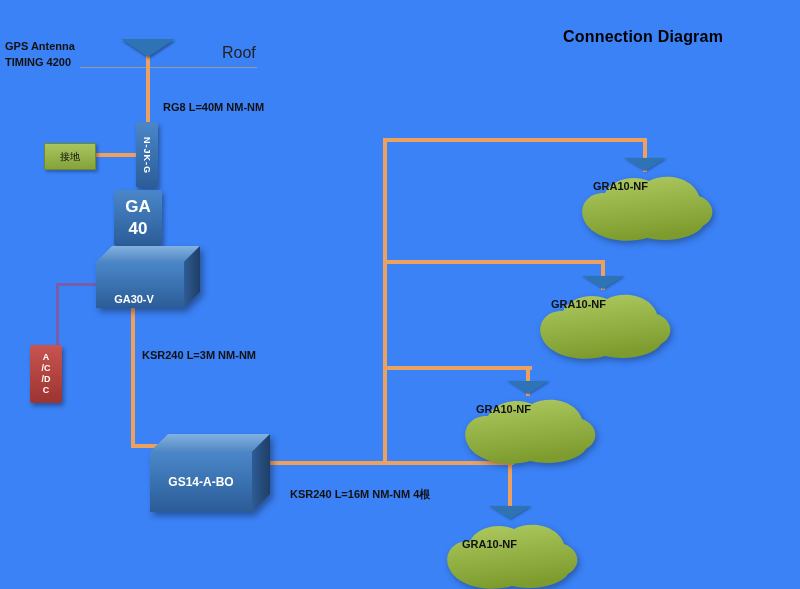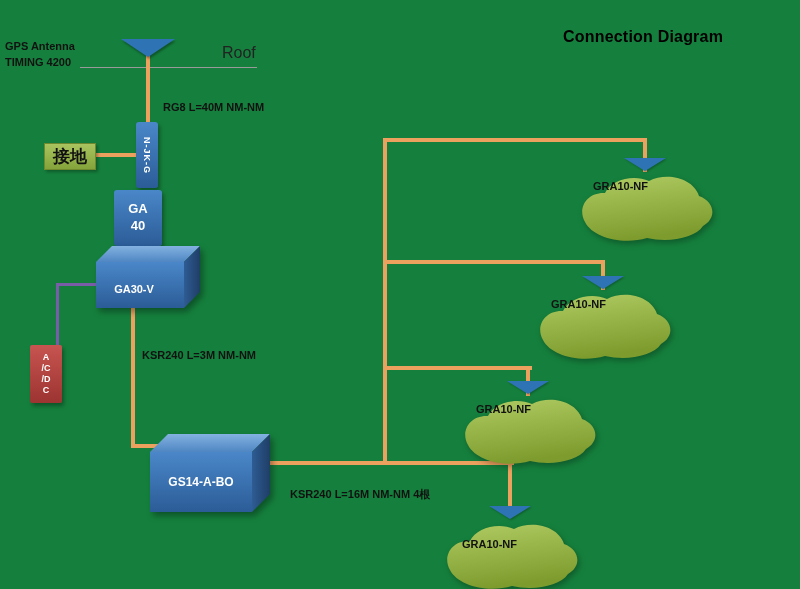--- a/index.html
+++ b/index.html
@@ -1,17 +1,17 @@
 <!DOCTYPE html>
 <html style="--cable-orange: #EDA15F; --cable-purple: #7A5DA8; --box-blue: #3E79B9; --box-green: #9ABB4F; --box-red: #BE4B47; --blob-green: #8FAE3C; --antenna-blue: #2E74B5;"><head>
 <meta charset="utf-8">
 <style>
   html,body { margin:0; padding:0; background:#fff; }
   .canvas {
-    position:relative; width:800px; height:589px; background:#15803d;
+    position:relative; width:800px; height:589px; background:#3b82f6;
     font-family:"Liberation Sans", sans-serif; overflow:hidden;
   }
   .cable-o { position:absolute; background:var(--cable-orange,#EDA15F); }
   .cable-p { position:absolute; background:var(--cable-purple,#7A5DA8); }
   .lbl { position:absolute; font-weight:bold; font-size:11px; color:#111; white-space:nowrap; }
   .lbl-normal { position:absolute; font-weight:normal; font-size:16px; color:#222; white-space:nowrap; }
   .title { position:absolute; font-size:16px; font-weight:bold; color:#000; letter-spacing:0.2px; }
   .roofline { position:absolute; height:1px; background:#9a9a9a; }
   .tri-down {
     position:absolute; width:0; height:0;
@@ -31,21 +31,21 @@
     border-radius:3px; color:#fff; font-weight:bold;
     box-shadow:2px 3px 4px rgba(0,0,0,0.35);
     display:flex; align-items:center; justify-content:center; text-align:center;
   }
   .vtext {
     writing-mode:vertical-rl; font-size:9px; letter-spacing:1px;
   }
   .greenbox {
     position:absolute;
     background:linear-gradient(180deg,#A9C45F 0%,#84A33A 100%);
-    border:1px solid #6f8a2e; color:#111; font-weight:bold; font-size:17px;
+    border:1px solid #6f8a2e; color:#111; font-weight:normal; font-size:10px;
     box-shadow:2px 2px 3px rgba(0,0,0,0.3);
     display:flex; align-items:center; justify-content:center;
   }
   .redbox {
     position:absolute;
     background:linear-gradient(180deg,#C75450 0%,#9C3431 100%);
     border-radius:2px; color:#fff; font-weight:bold; font-size:9px;
     box-shadow:2px 3px 4px rgba(0,0,0,0.35);
     display:flex; flex-direction:column; align-items:center; justify-content:center;
     line-height:1.25;
@@ -119,33 +119,33 @@
   <div class="tri-down" style="left:121px; top:39px;"></div>
 
   <div class="bluebox vtext" style="left:136px; top:122px; width:22px; height:66px;">
     <span>N-JK-G</span>
   </div>
 
   <div class="greenbox" style="left:44px; top:143px; width:50px; height:25px;">
     <span>接地</span>
   </div>
 
-  <div class="bluebox" style="left:114px; top:190px; width:48px; height:56px; font-size:13px; flex-direction:column; line-height:1.3;">
+  <div class="bluebox" style="left:114px; top:190px; width:48px; height:56px; font-size:17px; flex-direction:column; line-height:1.3;">
     <span>GA</span>
     <span>40</span>
   </div>
 
   <div class="box3d" style="left:96px; top:246px; width:106px; height:64px;">
     <svg width="106" height="64" viewBox="0 0 106 64">
       <polygon points="0,16 16,0 104,0 88,16" fill="url(#topGrad)"></polygon>
       <polygon points="88,16 104,0 104,46 88,62" fill="url(#sideGrad)"></polygon>
       <polygon points="0,16 88,16 88,62 0,62" fill="url(#frontGrad)"></polygon>
     </svg>
   </div>
-  <div class="box3d-label" style="left:96px; top:266px; width:76px; height:46px;">GA30-V</div>
+  <div class="box3d-label" style="left:96px; top:276px; width:76px; height:46px;">GA30-V</div>
 
   <div class="redbox" style="left:30px; top:345px; width:32px; height:58px;">
     <span>A</span>
     <span>/C</span>
     <span>/D</span>
     <span>C</span>
   </div>
 
   <div class="box3d" style="left:150px; top:434px; width:122px; height:80px;">
     <svg width="122" height="80" viewBox="0 0 122 80">

